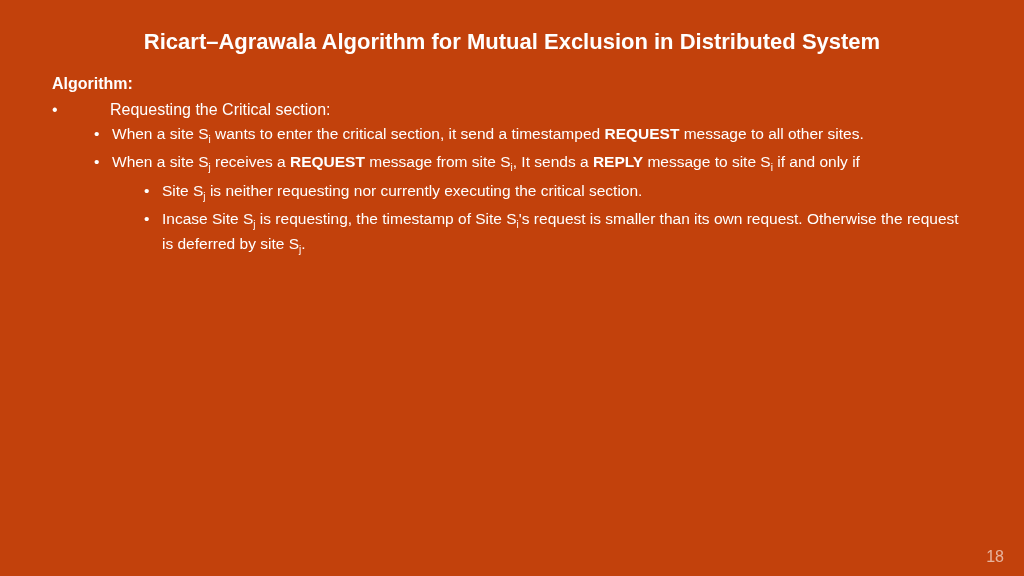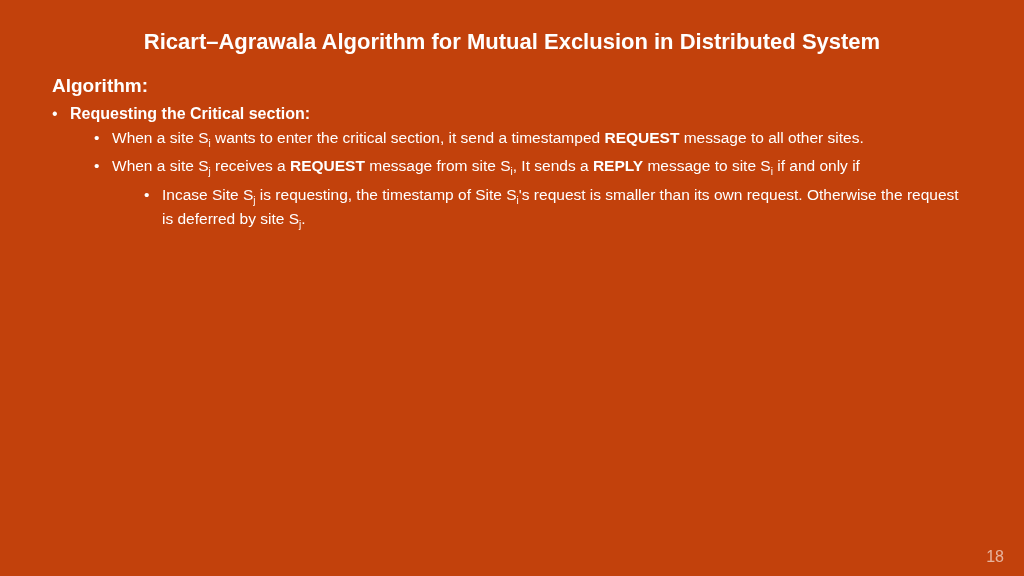--- a/index.html
+++ b/index.html
@@ -28,21 +28,21 @@
     .title {
       font-size: 22px;
       font-weight: bold;
       text-align: center;
       color: #ffffff;
       margin-bottom: 18px;
       line-height: 1.3;
     }
 
     .algorithm-label {
-      font-size: 19px;
+      font-size: 16px;
       font-weight: bold;
       color: #ffffff;
       margin-bottom: 8px;
     }
 
     .level1 {
       list-style: none;
       padding-left: 0;
     }
 
@@ -55,21 +55,22 @@
     }
 
     .level1 > li::before {
       content: '•';
       position: absolute;
       left: 0;
       top: 0;
     }
 
     .level1-bold {
-      font-weight: bold;
+      font-weight: normal;
+      margin-left: 40px;
     }
 
     .level2 {
       list-style: none;
       padding-left: 24px;
       margin-top: 4px;
     }
 
     .level2 > li {
       font-size: 15.5px;
@@ -138,20 +139,23 @@
     <li>
       <span class="level1-bold">Requesting the Critical section:</span>
       <ul class="level2">
         <li>
           When a site S<sub>i</sub> wants to enter the critical section, it send a timestamped <span class="bold">REQUEST</span> message to all other sites.
         </li>
         <li>
           When a site S<sub>j</sub> receives a <span class="bold">REQUEST</span> message from site S<sub>i</sub>, It sends a <span class="bold">REPLY</span> message to site S<sub>i</sub> if and only if
           <ul class="level3">
             <li>
+              Site S<sub>j</sub> is neither requesting nor currently executing the critical section.
+            </li>
+            <li>
               Incase Site S<sub>j</sub> is requesting, the timestamp of Site S<sub>i</sub>'s request is smaller than its own request. Otherwise the request is deferred by site S<sub>j</sub>.
             </li>
           </ul>
         </li>
       </ul>
     </li>
   </ul>
 
   <div class="page-number">18</div>
 </div>

